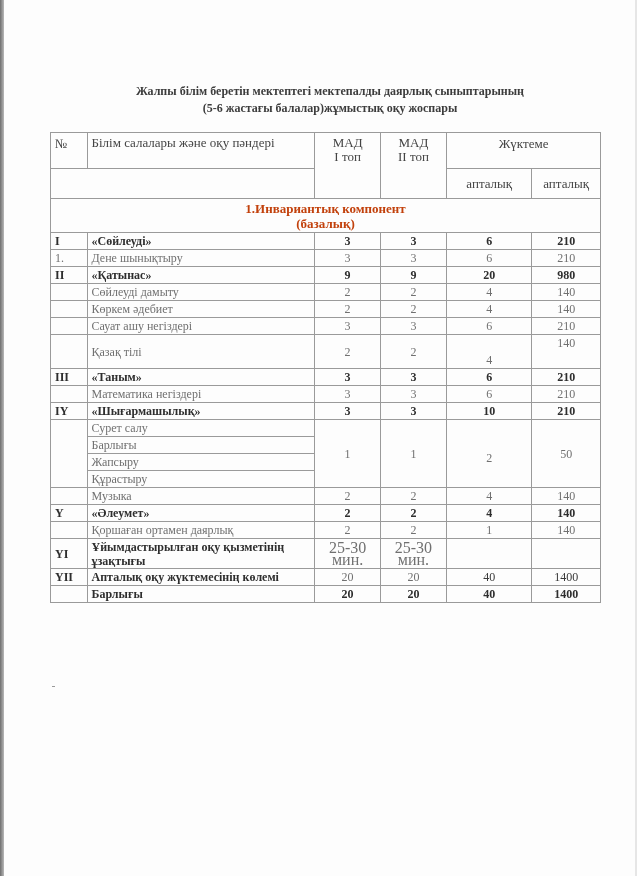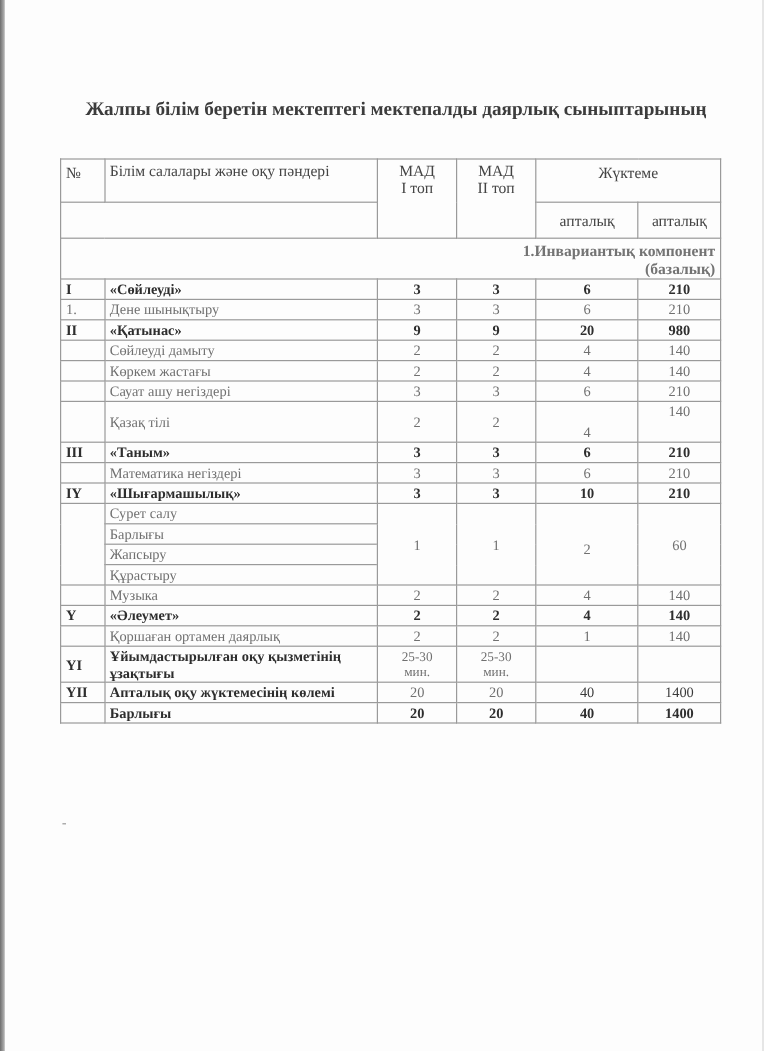--- a/index.html
+++ b/index.html
@@ -13,21 +13,21 @@
   .left-edge {
     position: absolute; left: 0; top: 0; width: 4px; height: 876px;
     background: linear-gradient(to right, #6e6e6e, #b9b9b9);
   }
   .right-edge {
     position: absolute; right: 0; top: 0; width: 2px; height: 876px;
     background: #e6e6e6;
   }
   .title {
     position: absolute; left: 60px; top: 83px; width: 540px;
-    text-align: center; font-weight: bold; font-size: 16px; line-height: 17px;
+    text-align: center; font-weight: bold; font-size: 12px; line-height: 17px;
     color: #3c3c3c;
   }
   table.plan {
     position: absolute; left: 50px; top: 132px;
     width: 551px;
     border-collapse: collapse;
     table-layout: fixed;
     font-size: 12px;
   }
   table.plan td, table.plan th {
@@ -41,32 +41,33 @@
   .c-name { width: 206px; }
   .c-m1 { width: 59px; }
   .c-m2 { width: 60px; }
   .c-wk { width: 77px; }
   .c-yr { width: 62px; }
   .hdr-text { font-weight: bold; font-size: 13px; color: #444; }
   .center { text-align: center; }
   .bold { font-weight: bold !important; color: #2e2e2e; }
   .faint { color: #707070; }
   tr.r { height: 17px; }
-  .sec { text-align: right; font-weight: bold !important; font-size: 13px; color: #737373; line-height: 15px !important; }
-  .small { font-size: 11px; line-height: 12px !important; }
+  .sec { text-align: center; font-weight: bold !important; font-size: 13px; color: #c2410c; line-height: 15px !important; }
+  .small { font-size: 16px; line-height: 12px !important; }
   .mark { position: absolute; width: 3px; height: 1px; background: #999; }
 </style>
 </head>
 <body>
 
 <div class="left-edge"></div>
 <div class="right-edge"></div>
 
 <div class="title">
   <div>Жалпы білім беретін мектептегі мектепалды даярлық сыныптарының</div>
+  <div>(5-6 жастағы балалар)жұмыстық оқу жоспары</div>
 </div>
 
 <table class="plan">
   <colgroup>
     <col class="c-num">
       <col class="c-name">
       <col class="c-m1">
       <col class="c-m2">
       <col class="c-wk">
       <col class="c-yr">
@@ -127,21 +128,21 @@
       <tr class="r">
         <td class=" faint"></td>
         <td class=" faint">Сөйлеуді дамыту</td>
         <td class="center faint">2</td>
         <td class="center faint">2</td>
         <td class="center faint">4</td>
         <td class="center faint">140</td>
       </tr>
       <tr class="r">
         <td class=" faint"></td>
-        <td class=" faint">Көркем жастағы</td>
+        <td class=" faint">Көркем әдебиет</td>
         <td class="center faint">2</td>
         <td class="center faint">2</td>
         <td class="center faint">4</td>
         <td class="center faint">140</td>
       </tr>
       <tr class="r">
         <td class=" faint"></td>
         <td class=" faint">Сауат ашу негіздері</td>
         <td class="center faint">3</td>
         <td class="center faint">3</td>
@@ -181,21 +182,21 @@
         <td class="center bold">210</td>
       </tr>
     </tbody>
   <tbody>
     <tr class="r">
       <td rowspan="4"></td>
       <td class="faint">Сурет салу</td>
       <td rowspan="4" class="center faint">1</td>
       <td rowspan="4" class="center faint">1</td>
       <td rowspan="4" class="center faint" style="padding-top:8px;">2</td>
-      <td rowspan="4" class="center faint">60</td>
+      <td rowspan="4" class="center faint">50</td>
     </tr>
     <tr class="r">
         <td class="faint">Барлығы</td>
       </tr>
     <tr class="r">
         <td class="faint">Жапсыру</td>
       </tr>
     <tr class="r">
         <td class="faint">Құрастыру</td>
       </tr>

